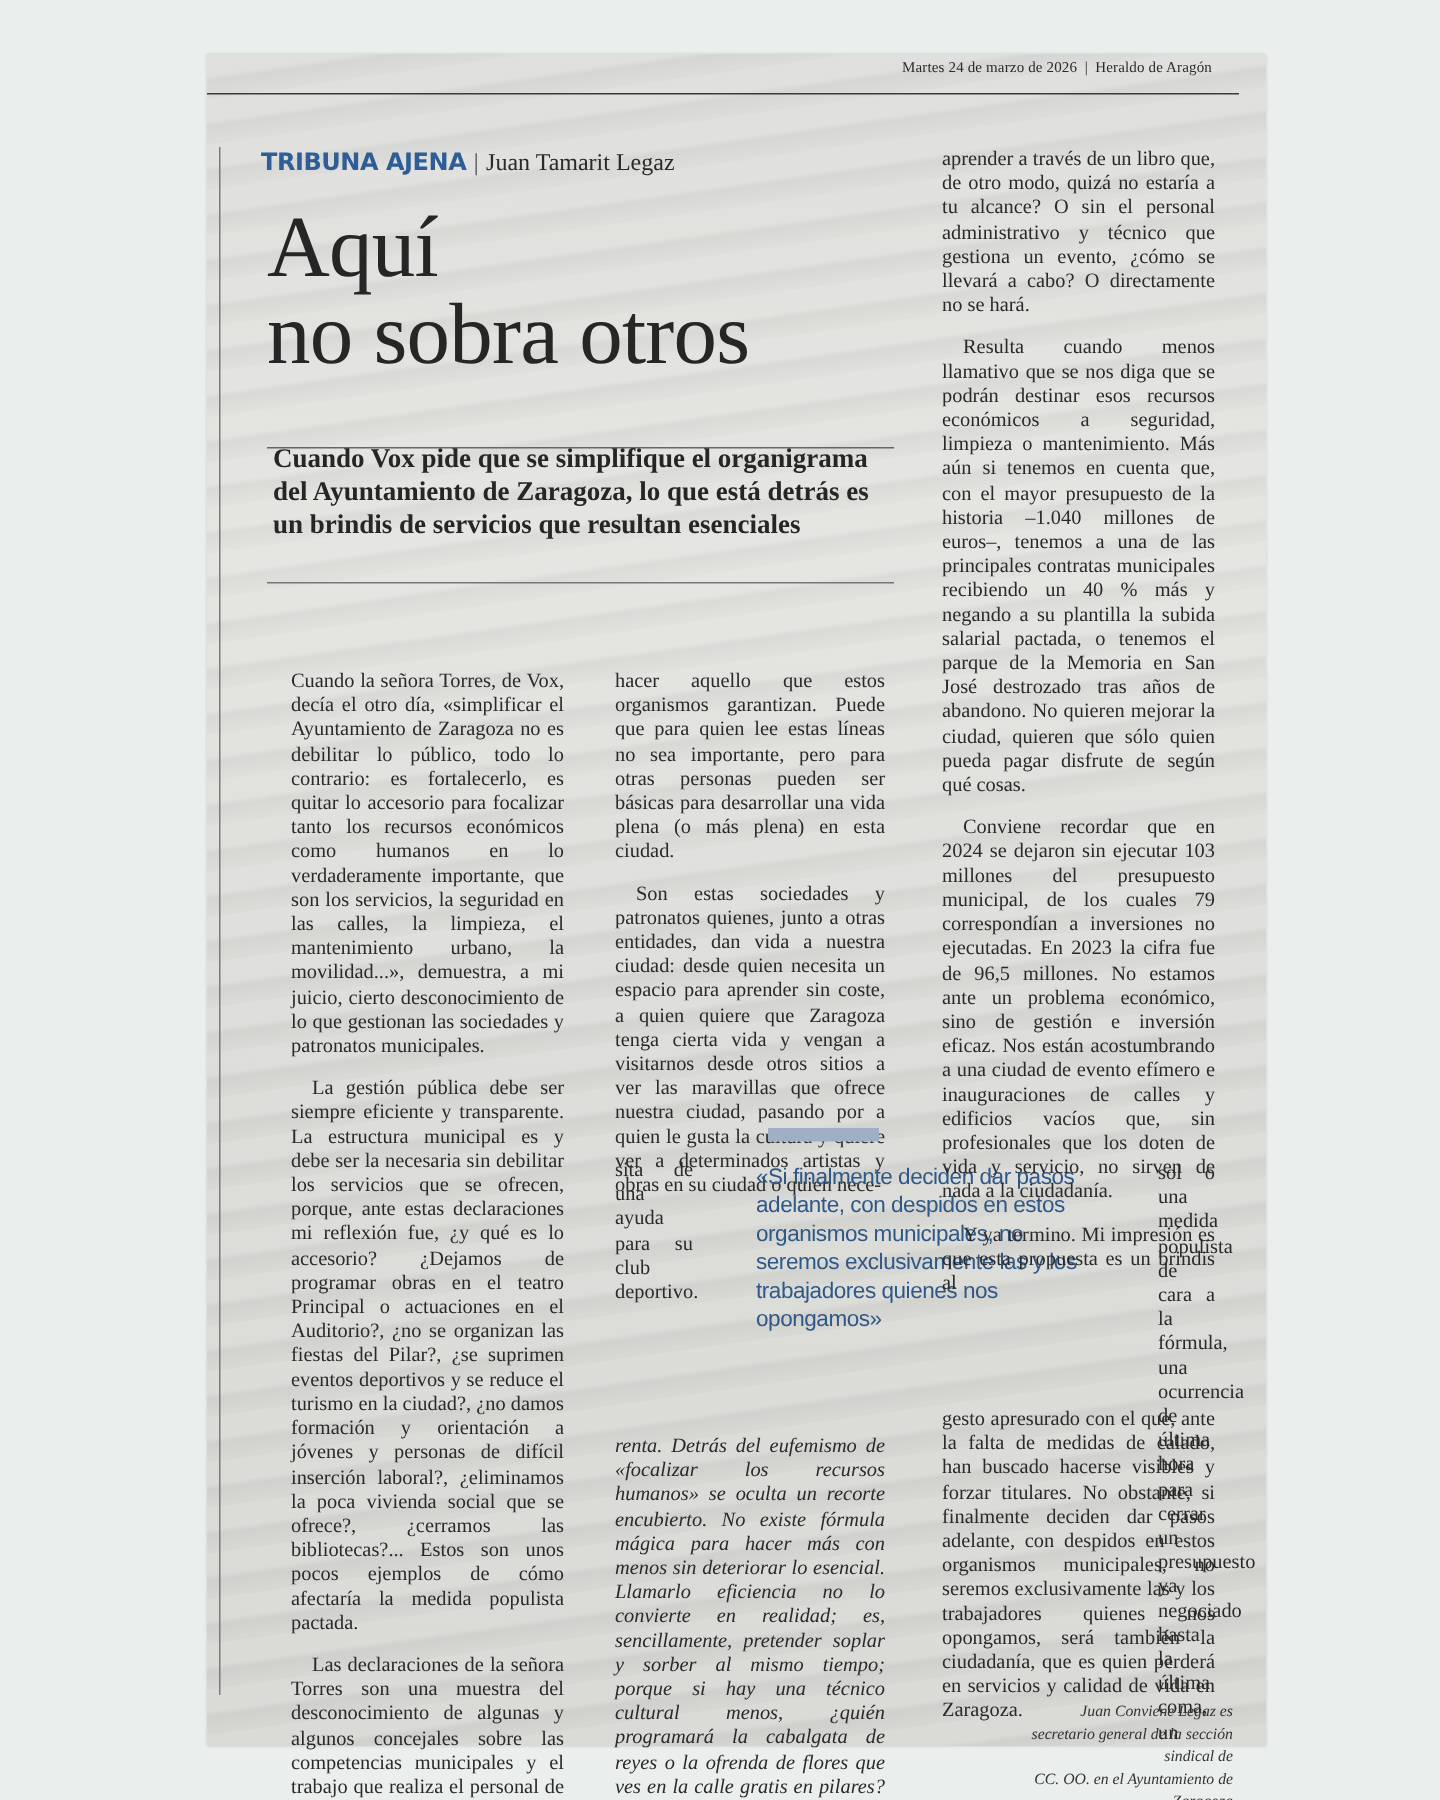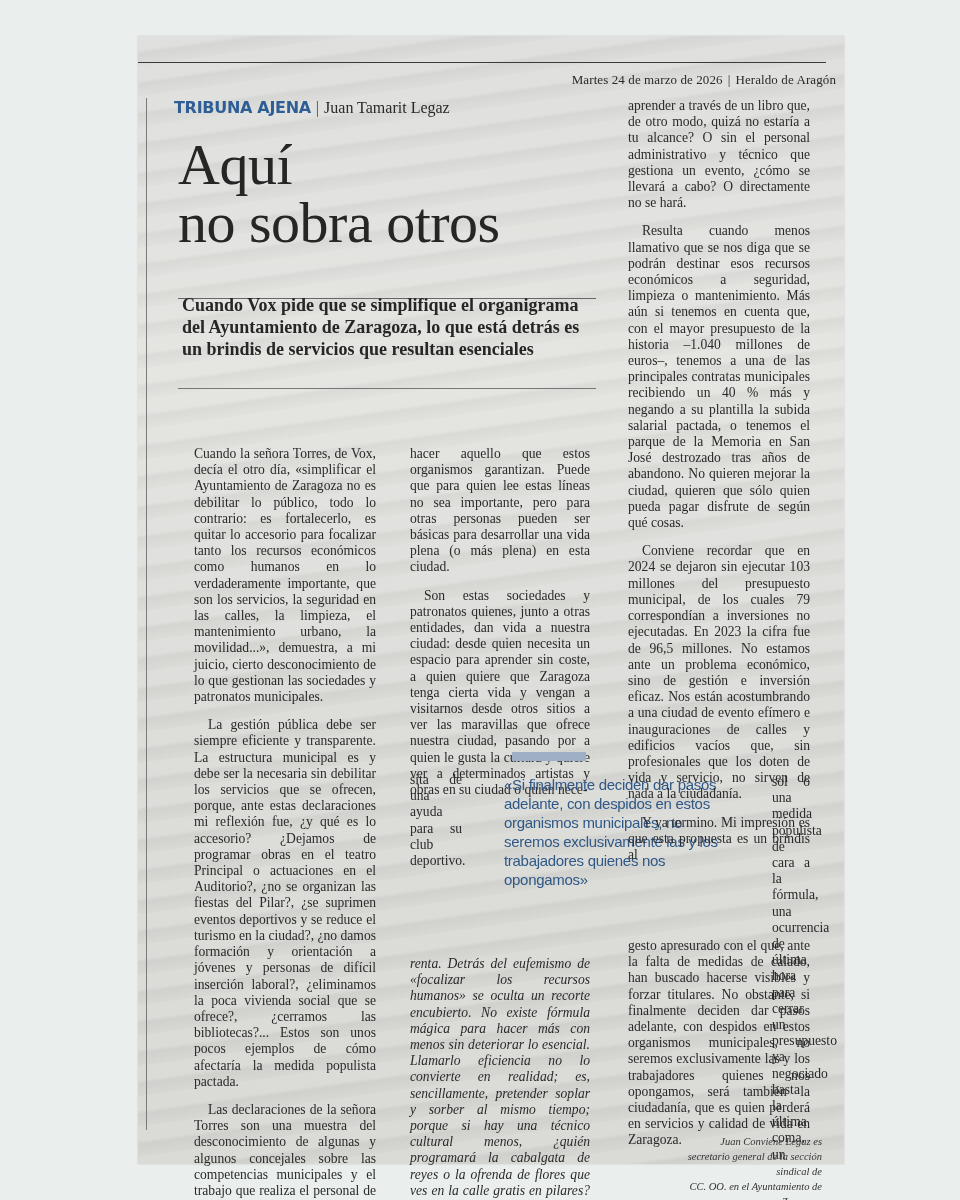--- a/index.html
+++ b/index.html
@@ -19,24 +19,23 @@
     box-shadow: 0 0 2px rgba(0,0,0,0.15);
   }
   .paper::before {
     content: "";
     position: absolute; inset: 0;
     background:
       repeating-linear-gradient(172deg, rgba(255,255,255,0.10) 0px, rgba(255,255,255,0.10) 14px, rgba(0,0,0,0.03) 18px, rgba(255,255,255,0.0) 30px);
     pointer-events: none;
   }
   .running-head {
-    position: absolute; right: 8px; top: 4px;
-    font-size: 13px; color: #2a2a2a;
+    position: absolute; right: 36px; top: 4px;
+    font-size: 10px; color: #2a2a2a;
     letter-spacing: 0.1px;
-    margin-top: 32px;
   }
   .running-head .sep { padding: 0 5px; }
   .top-rule {
     position: absolute; left: 0; right: 18px; top: 26px;
     border-top: 1.5px solid #3a3a3a;
   }
   .left-rule {
     position: absolute; left: 8px; top: 62px; bottom: 34px;
     border-left: 1px solid #7a7a7a;
   }

